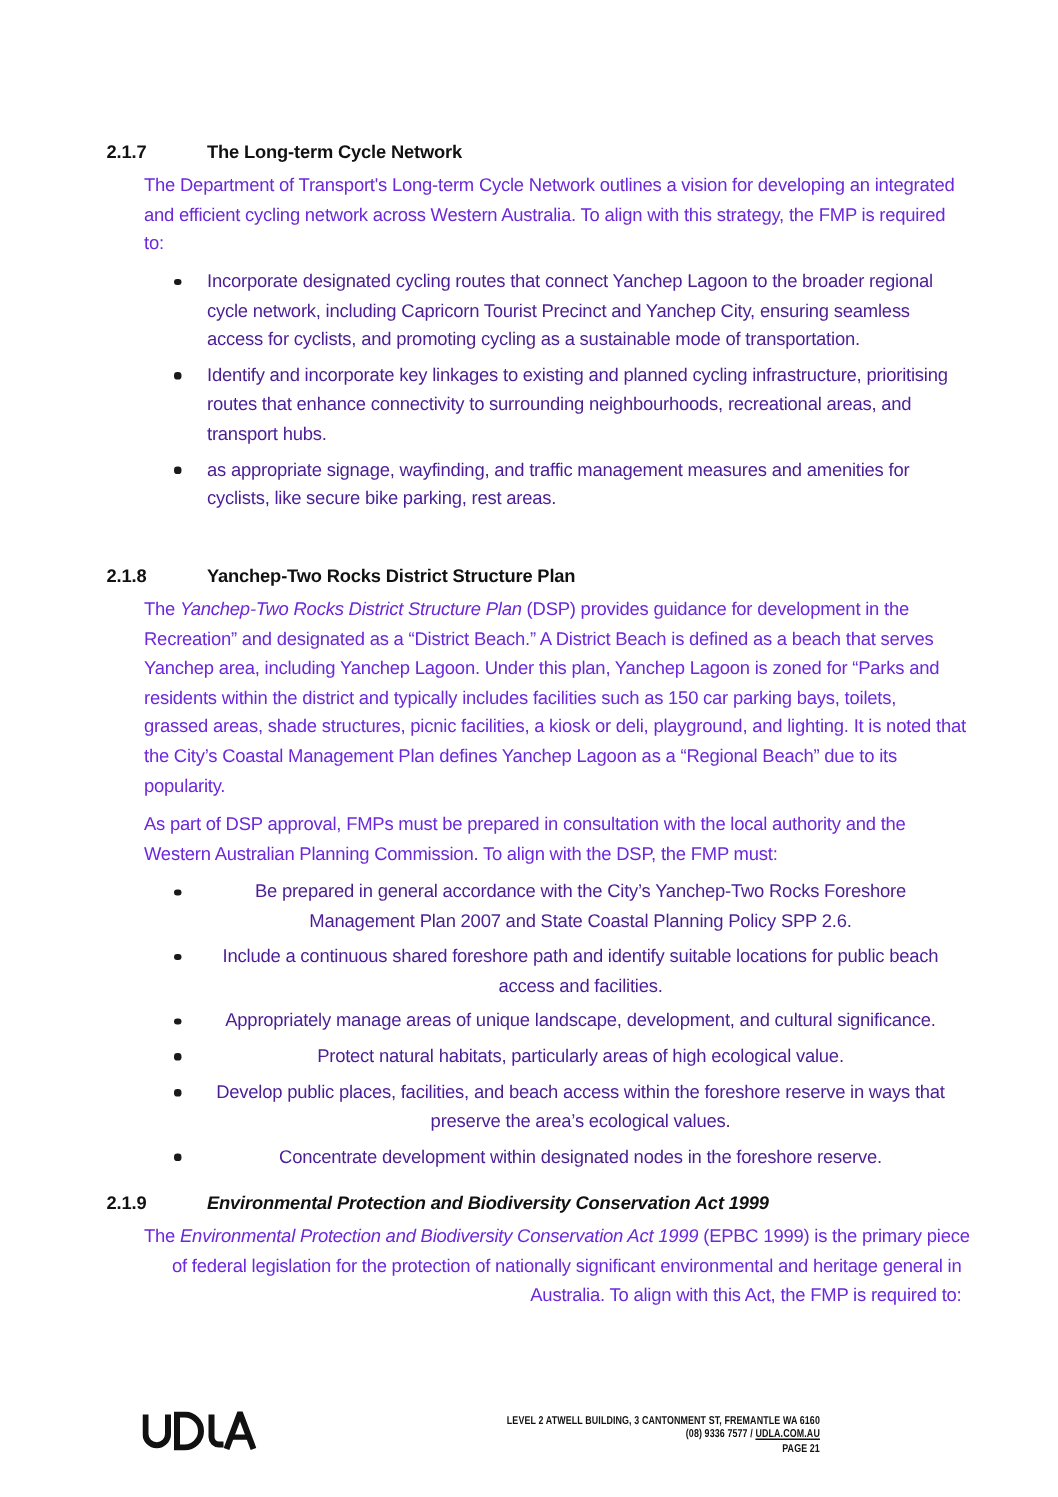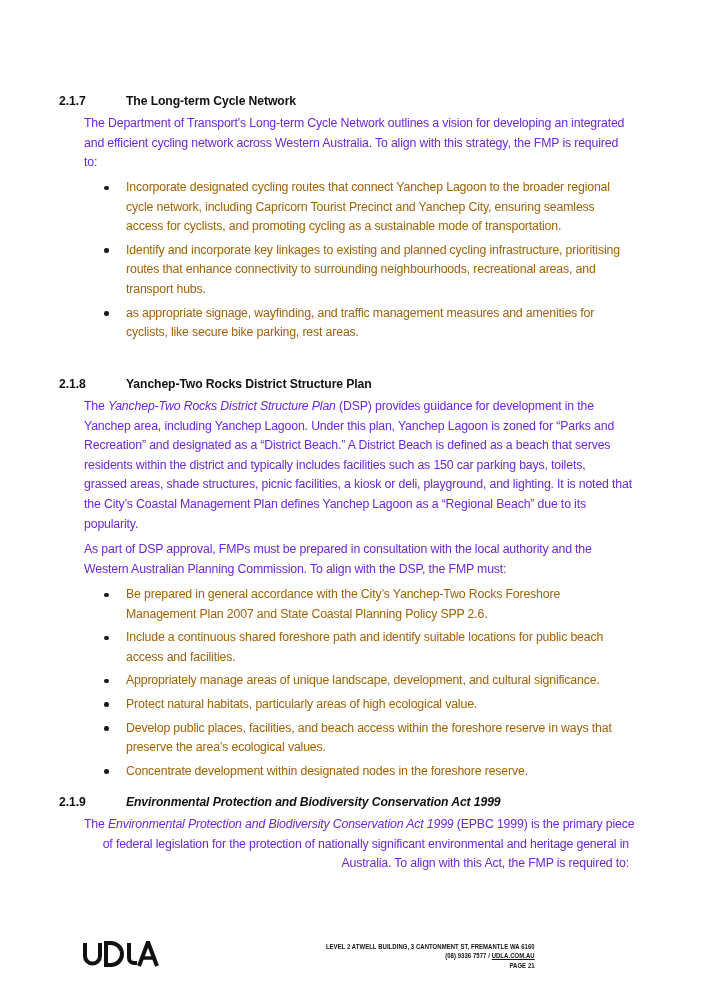--- a/index.html
+++ b/index.html
@@ -1,36 +1,36 @@
 <!DOCTYPE html>
 <html><head>
   <meta charset="utf-8">
   <style>
     html, body { margin: 0; padding: 0; background: #ffffff; }
     body {
       width: 705px; height: 998px; position: relative; overflow: hidden;
       font-family: "Liberation Sans", sans-serif; color: #1a1a1a;
     }
-    .page { position: absolute; left: 0; top: 0; width: 619px; height: 998px; }
+    .page { position: absolute; left: 12px; top: 0; width: 619px; height: 998px; }
     .heading {
       position: absolute; left: 59px; font-weight: bold; font-size: 12.2px;
       color: #111; white-space: nowrap; letter-spacing: -0.1px;
     }
     .heading .num { position: absolute; left: 0; top: 0; }
     .heading .title { position: absolute; left: 67px; top: 0; text-align: center; }
     .heading .title.italic { font-style: italic; }
     .para {
       position: absolute; left: 84px; width: 545px; font-size: 12.3px;
       line-height: 19.6px; color: #6d28d9; letter-spacing: -0.15px;
     }
     .para .line { display: block; white-space: nowrap; }
     .bullets { position: absolute; left: 104px; width: 520px; margin: 0; padding: 0; list-style: none; }
     .bullet {
       position: relative; padding-left: 22px; font-size: 12.3px; line-height: 19.6px;
-      color: #a16207; letter-spacing: -0.15px; margin-bottom: 4px;
+      color: #4c1d95; letter-spacing: -0.15px; margin-bottom: 4px;
     }
     .bullet .dot {
       position: absolute; left: 0; top: 7.5px; width: 4.5px; height: 4.5px;
       border-radius: 50%; background: #1a1a1a;
     }
     .bullet .line { display: block; white-space: nowrap; }
     em { font-style: italic; }
     .footer-logo { position: absolute; left: 83px; top: 941px; }
     .footer-addr {
       position: absolute; right: 84px; top: 942px; text-align: right;
@@ -73,32 +73,32 @@
       <span class="line">cyclists, like secure bike parking, rest areas.</span>
     </li>
   </ul>
 
   <div class="heading" style="top:377px;">
     <span class="num">2.1.8</span>
     <span class="title">Yanchep-Two Rocks District Structure Plan</span>
   </div>
   <div class="para" style="top:397px;">
     <span class="line"><span>The </span><em>Yanchep-Two Rocks District Structure Plan</em><span> (DSP) provides guidance for development in the</span></span>
+    <span class="line">Recreation” and designated as a “District Beach.” A District Beach is defined as a beach that serves</span>
     <span class="line">Yanchep area, including Yanchep Lagoon. Under this plan, Yanchep Lagoon is zoned for “Parks and</span>
-    <span class="line">Recreation” and designated as a “District Beach.” A District Beach is defined as a beach that serves</span>
     <span class="line">residents within the district and typically includes facilities such as 150 car parking bays, toilets,</span>
     <span class="line">grassed areas, shade structures, picnic facilities, a kiosk or deli, playground, and lighting. It is noted that</span>
     <span class="line">the City’s Coastal Management Plan defines Yanchep Lagoon as a “Regional Beach” due to its</span>
     <span class="line">popularity.</span>
   </div>
   <div class="para" style="top:540px;">
     <span class="line">As part of DSP approval, FMPs must be prepared in consultation with the local authority and the</span>
     <span class="line">Western Australian Planning Commission. To align with the DSP, the FMP must:</span>
   </div>
-  <ul class="bullets" style="top:585px;">
+  <ul class="bullets" style="top:585px;text-align:center;">
     <li class="bullet">
       <span class="dot"></span>
       <span class="line">Be prepared in general accordance with the City’s Yanchep-Two Rocks Foreshore</span>
       <span class="line">Management Plan 2007 and State Coastal Planning Policy SPP 2.6.</span>
     </li>
     <li class="bullet">
       <span class="dot"></span>
       <span class="line">Include a continuous shared foreshore path and identify suitable locations for public beach</span>
       <span class="line">access and facilities.</span>
     </li>

